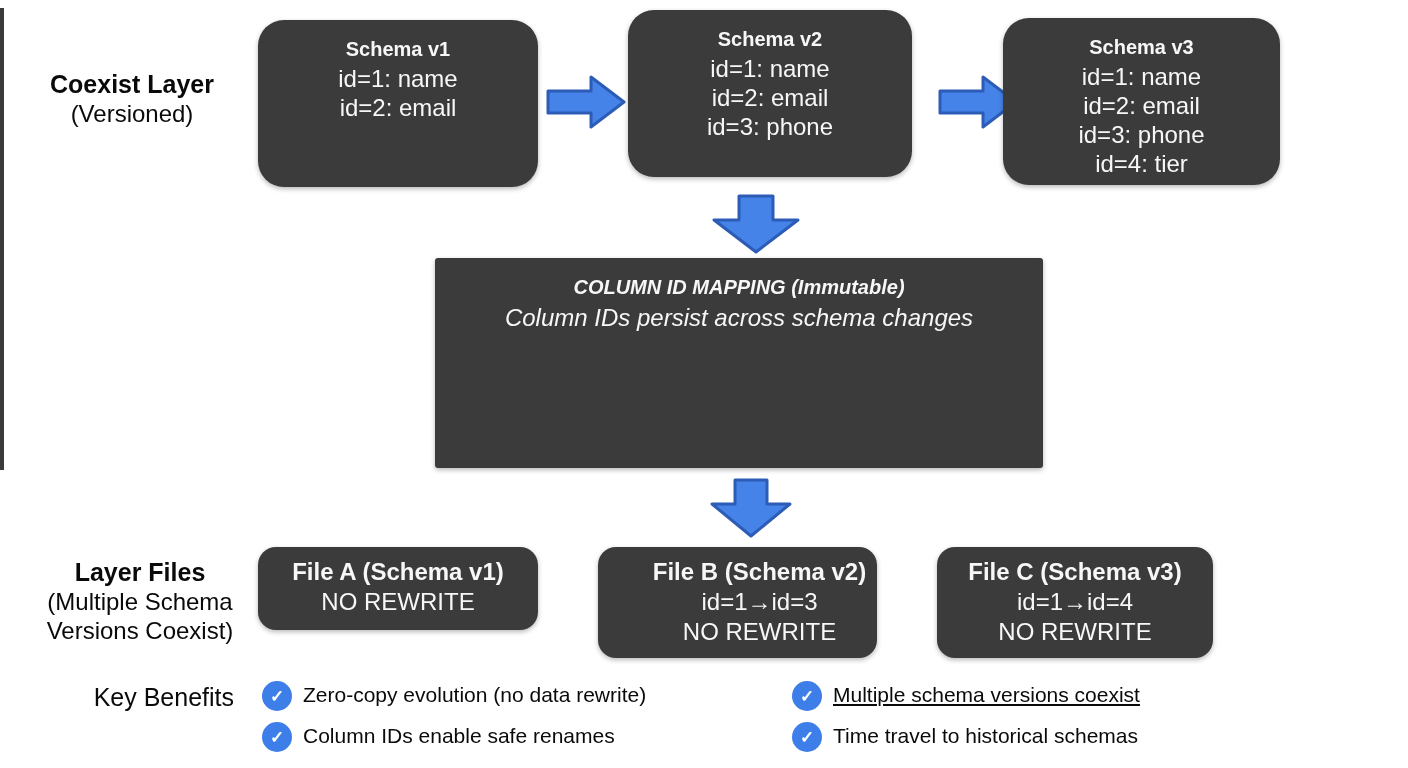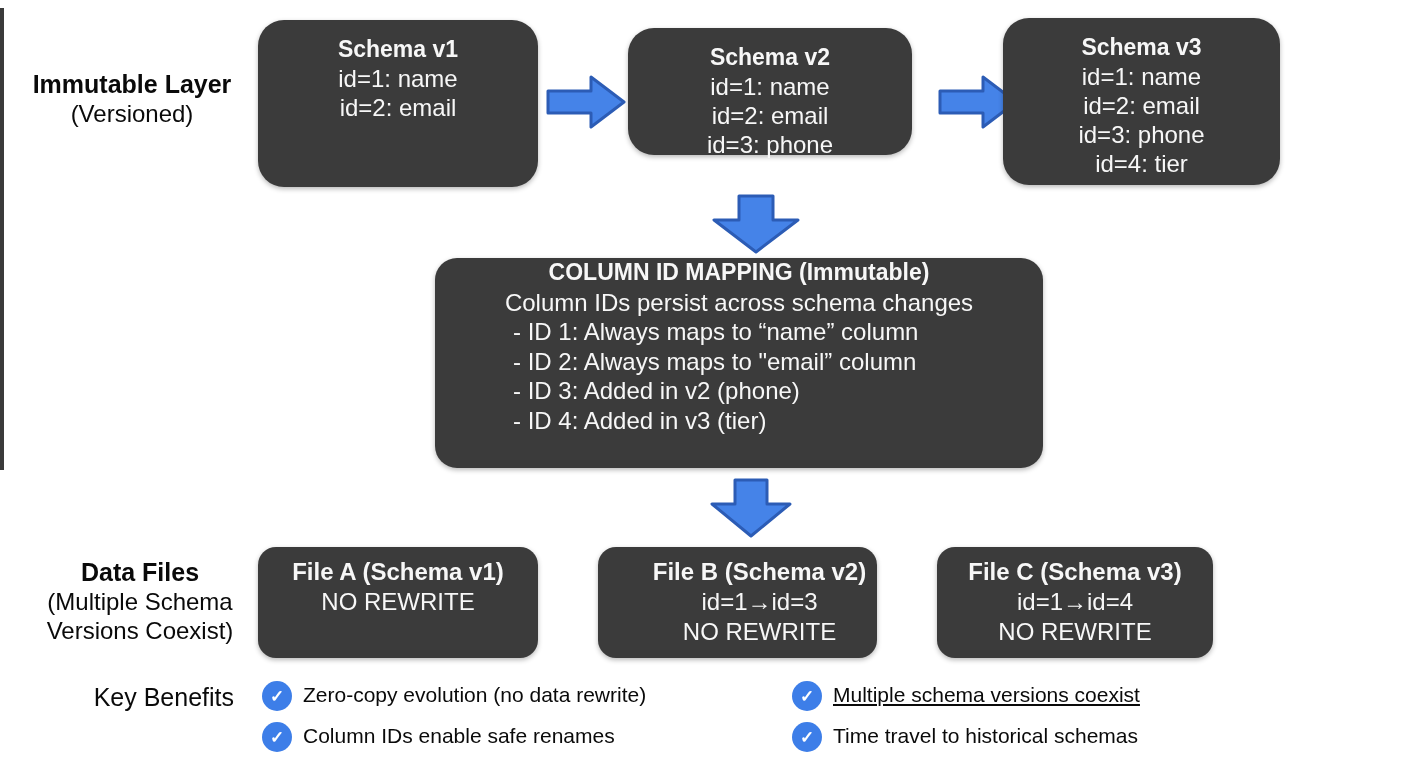--- a/index.html
+++ b/index.html
@@ -18,23 +18,23 @@
     background: var(--edge-strip, #3a3a3a);
   }
   .node {
     position: absolute;
     background: var(--box-fill, #3b3b3b);
     color: var(--box-text, #f7f7f7);
     text-align: center;
     box-sizing: border-box;
     box-shadow: 0 2px 5px rgba(0,0,0,0.28);
   }
-  .node .title { font-weight: bold; font-size: 23px; }
+  .node .title { font-weight: bold; font-size: 20px; }
   .schema-box { border-radius: 26px; padding-top: 15px; font-size: 24px; line-height: 29px; }
-  .mapping-box { border-radius: 22px; font-size: 24px; line-height: 29.5px; }
+  .mapping-box { border-radius: 3px; padding-top: 15px; font-size: 24px; line-height: 29.5px; font-style: italic; }
   .mapping-items { text-align: left; padding-left: 78px; }
   .file-box { border-radius: 18px; padding-top: 10px; font-size: 24px; line-height: 30px; }
   .file-box .title { font-size: 24px; }
   .side-label {
     position: absolute;
     text-align: center;
     color: var(--label-text, #0a0a0a);
     font-size: 24px;
     line-height: 29px;
   }
@@ -71,35 +71,35 @@
   }
 </style>
 </head>
 <body>
 
 <div class="canvas">
 
   <div class="edge-strip"></div>
 
   <div class="side-label" style="left:18px; top:70px; width:228px;">
-    <div class="bold">Immutable Layer</div>
+    <div class="bold">Coexist Layer</div>
     <div>(Versioned)</div>
   </div>
 
   <div class="node schema-box" style="left:258px; top:20px; width:280px; height:167px;">
     <div class="title">Schema v1</div>
     <div>id=1: name</div>
     <div>id=2: email</div>
   </div>
 
   <svg class="arrow-svg" style="left:546px; top:74px;" width="80" height="56" viewBox="0 0 80 56">
     <polygon class="arrow-shape" points="2,17 45,17 45,3 78,28 45,53 45,39 2,39"></polygon>
   </svg>
 
-  <div class="node schema-box" style="left:628px; top:28px; width:284px; height:127px;">
+  <div class="node schema-box" style="left:628px; top:10px; width:284px; height:167px;">
     <div class="title">Schema v2</div>
     <div>id=1: name</div>
     <div>id=2: email</div>
     <div>id=3: phone</div>
   </div>
 
   <svg class="arrow-svg" style="left:938px; top:74px;" width="80" height="56" viewBox="0 0 80 56">
     <polygon class="arrow-shape" points="2,17 45,17 45,3 78,28 45,53 45,39 2,39"></polygon>
   </svg>
 
@@ -111,39 +111,33 @@
     <div>id=4: tier</div>
   </div>
 
   <svg class="arrow-svg" style="left:712px; top:194px;" width="88" height="60" viewBox="0 0 88 60">
     <polygon class="arrow-shape" points="27,2 61,2 61,26 86,26 44,58 2,26 27,26"></polygon>
   </svg>
 
   <div class="node mapping-box" style="left:435px; top:258px; width:608px; height:210px;">
     <div class="title">COLUMN ID MAPPING (Immutable)</div>
     <div>Column IDs persist across schema changes</div>
-    <div class="mapping-items">
-      <div>- ID 1: Always maps to “name” column</div>
-      <div>- ID 2: Always maps to "email” column</div>
-      <div>- ID 3: Added in v2 (phone)</div>
-      <div>- ID 4: Added in v3 (tier)</div>
-    </div>
   </div>
 
   <svg class="arrow-svg" style="left:710px; top:478px;" width="82" height="60" viewBox="0 0 82 60">
     <polygon class="arrow-shape" points="25,2 57,2 57,26 80,26 41,58 2,26 25,26"></polygon>
   </svg>
 
   <div class="side-label" style="left:15px; top:558px; width:250px;">
-    <div class="bold">Data Files</div>
+    <div class="bold">Layer Files</div>
     <div>(Multiple Schema</div>
     <div>Versions Coexist)</div>
   </div>
 
-  <div class="node file-box" style="left:258px; top:547px; width:280px; height:111px;">
+  <div class="node file-box" style="left:258px; top:547px; width:280px; height:83px;">
     <div class="title">File A (Schema v1)</div>
     <div>NO REWRITE</div>
   </div>
 
   <div class="node file-box" style="left:598px; top:547px; width:279px; height:111px;padding-left:44px;">
     <div class="title">File B (Schema v2)</div>
     <div>id=1→id=3</div>
     <div>NO REWRITE</div>
   </div>
 

